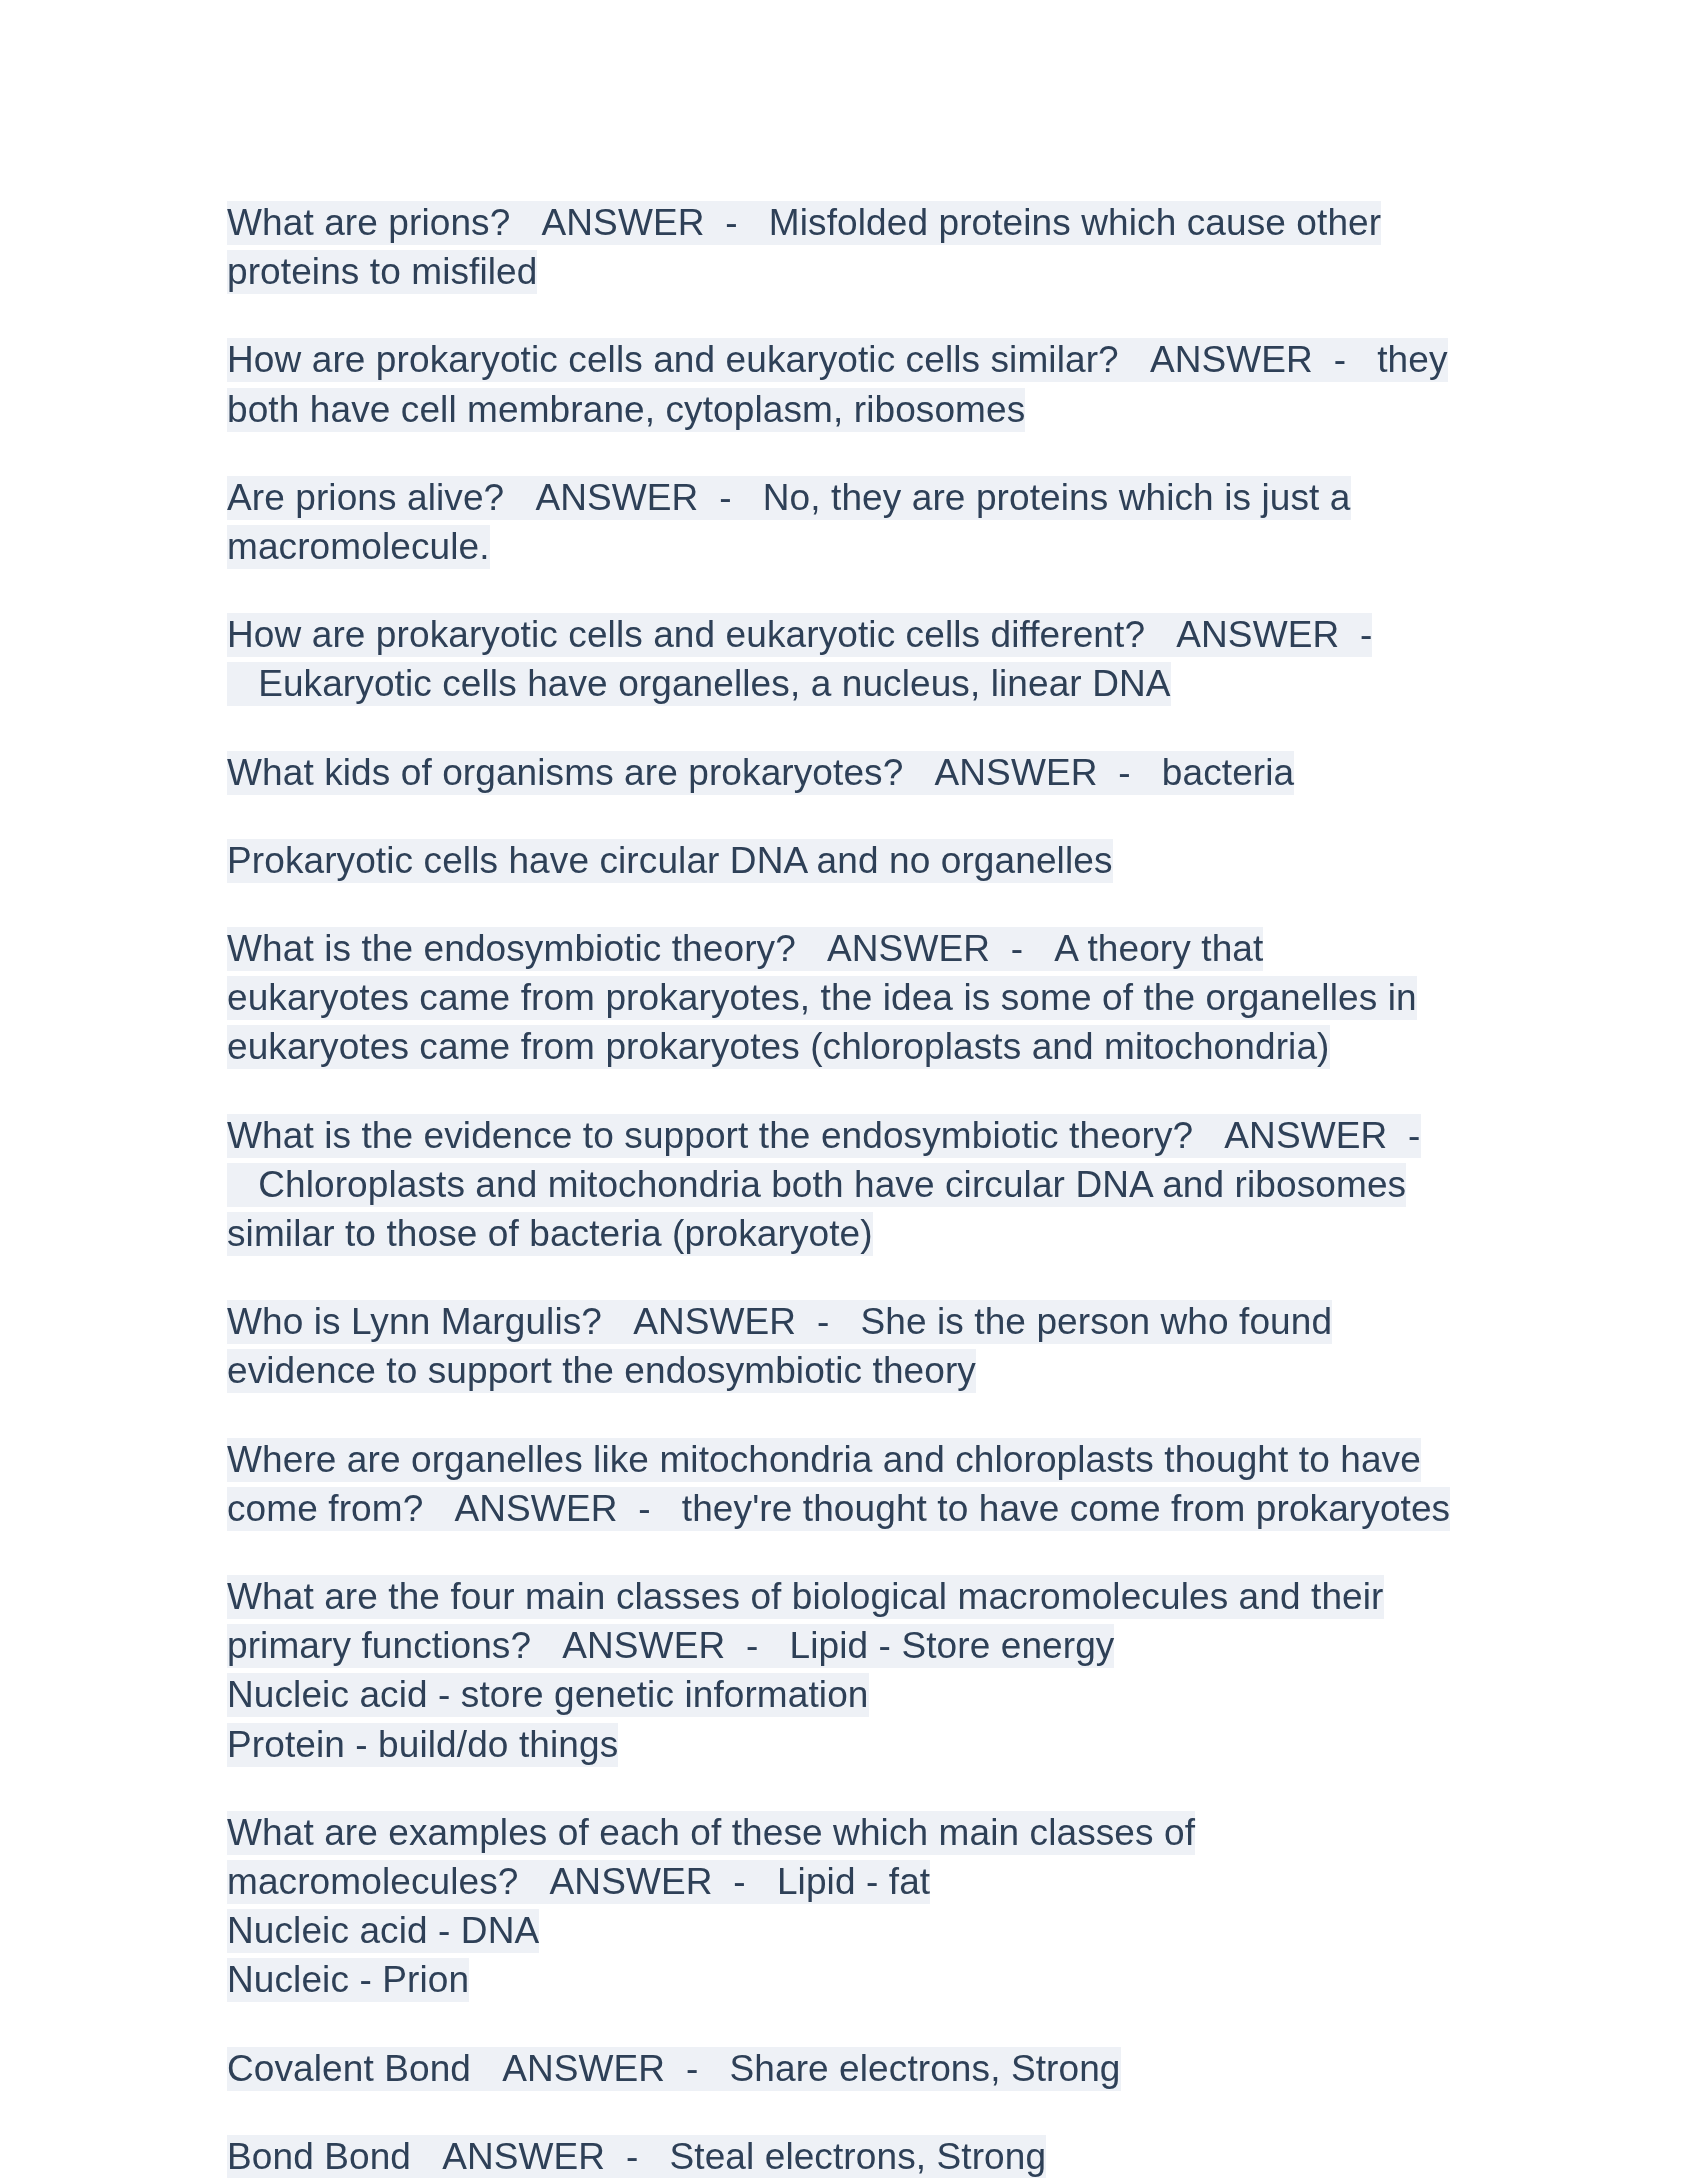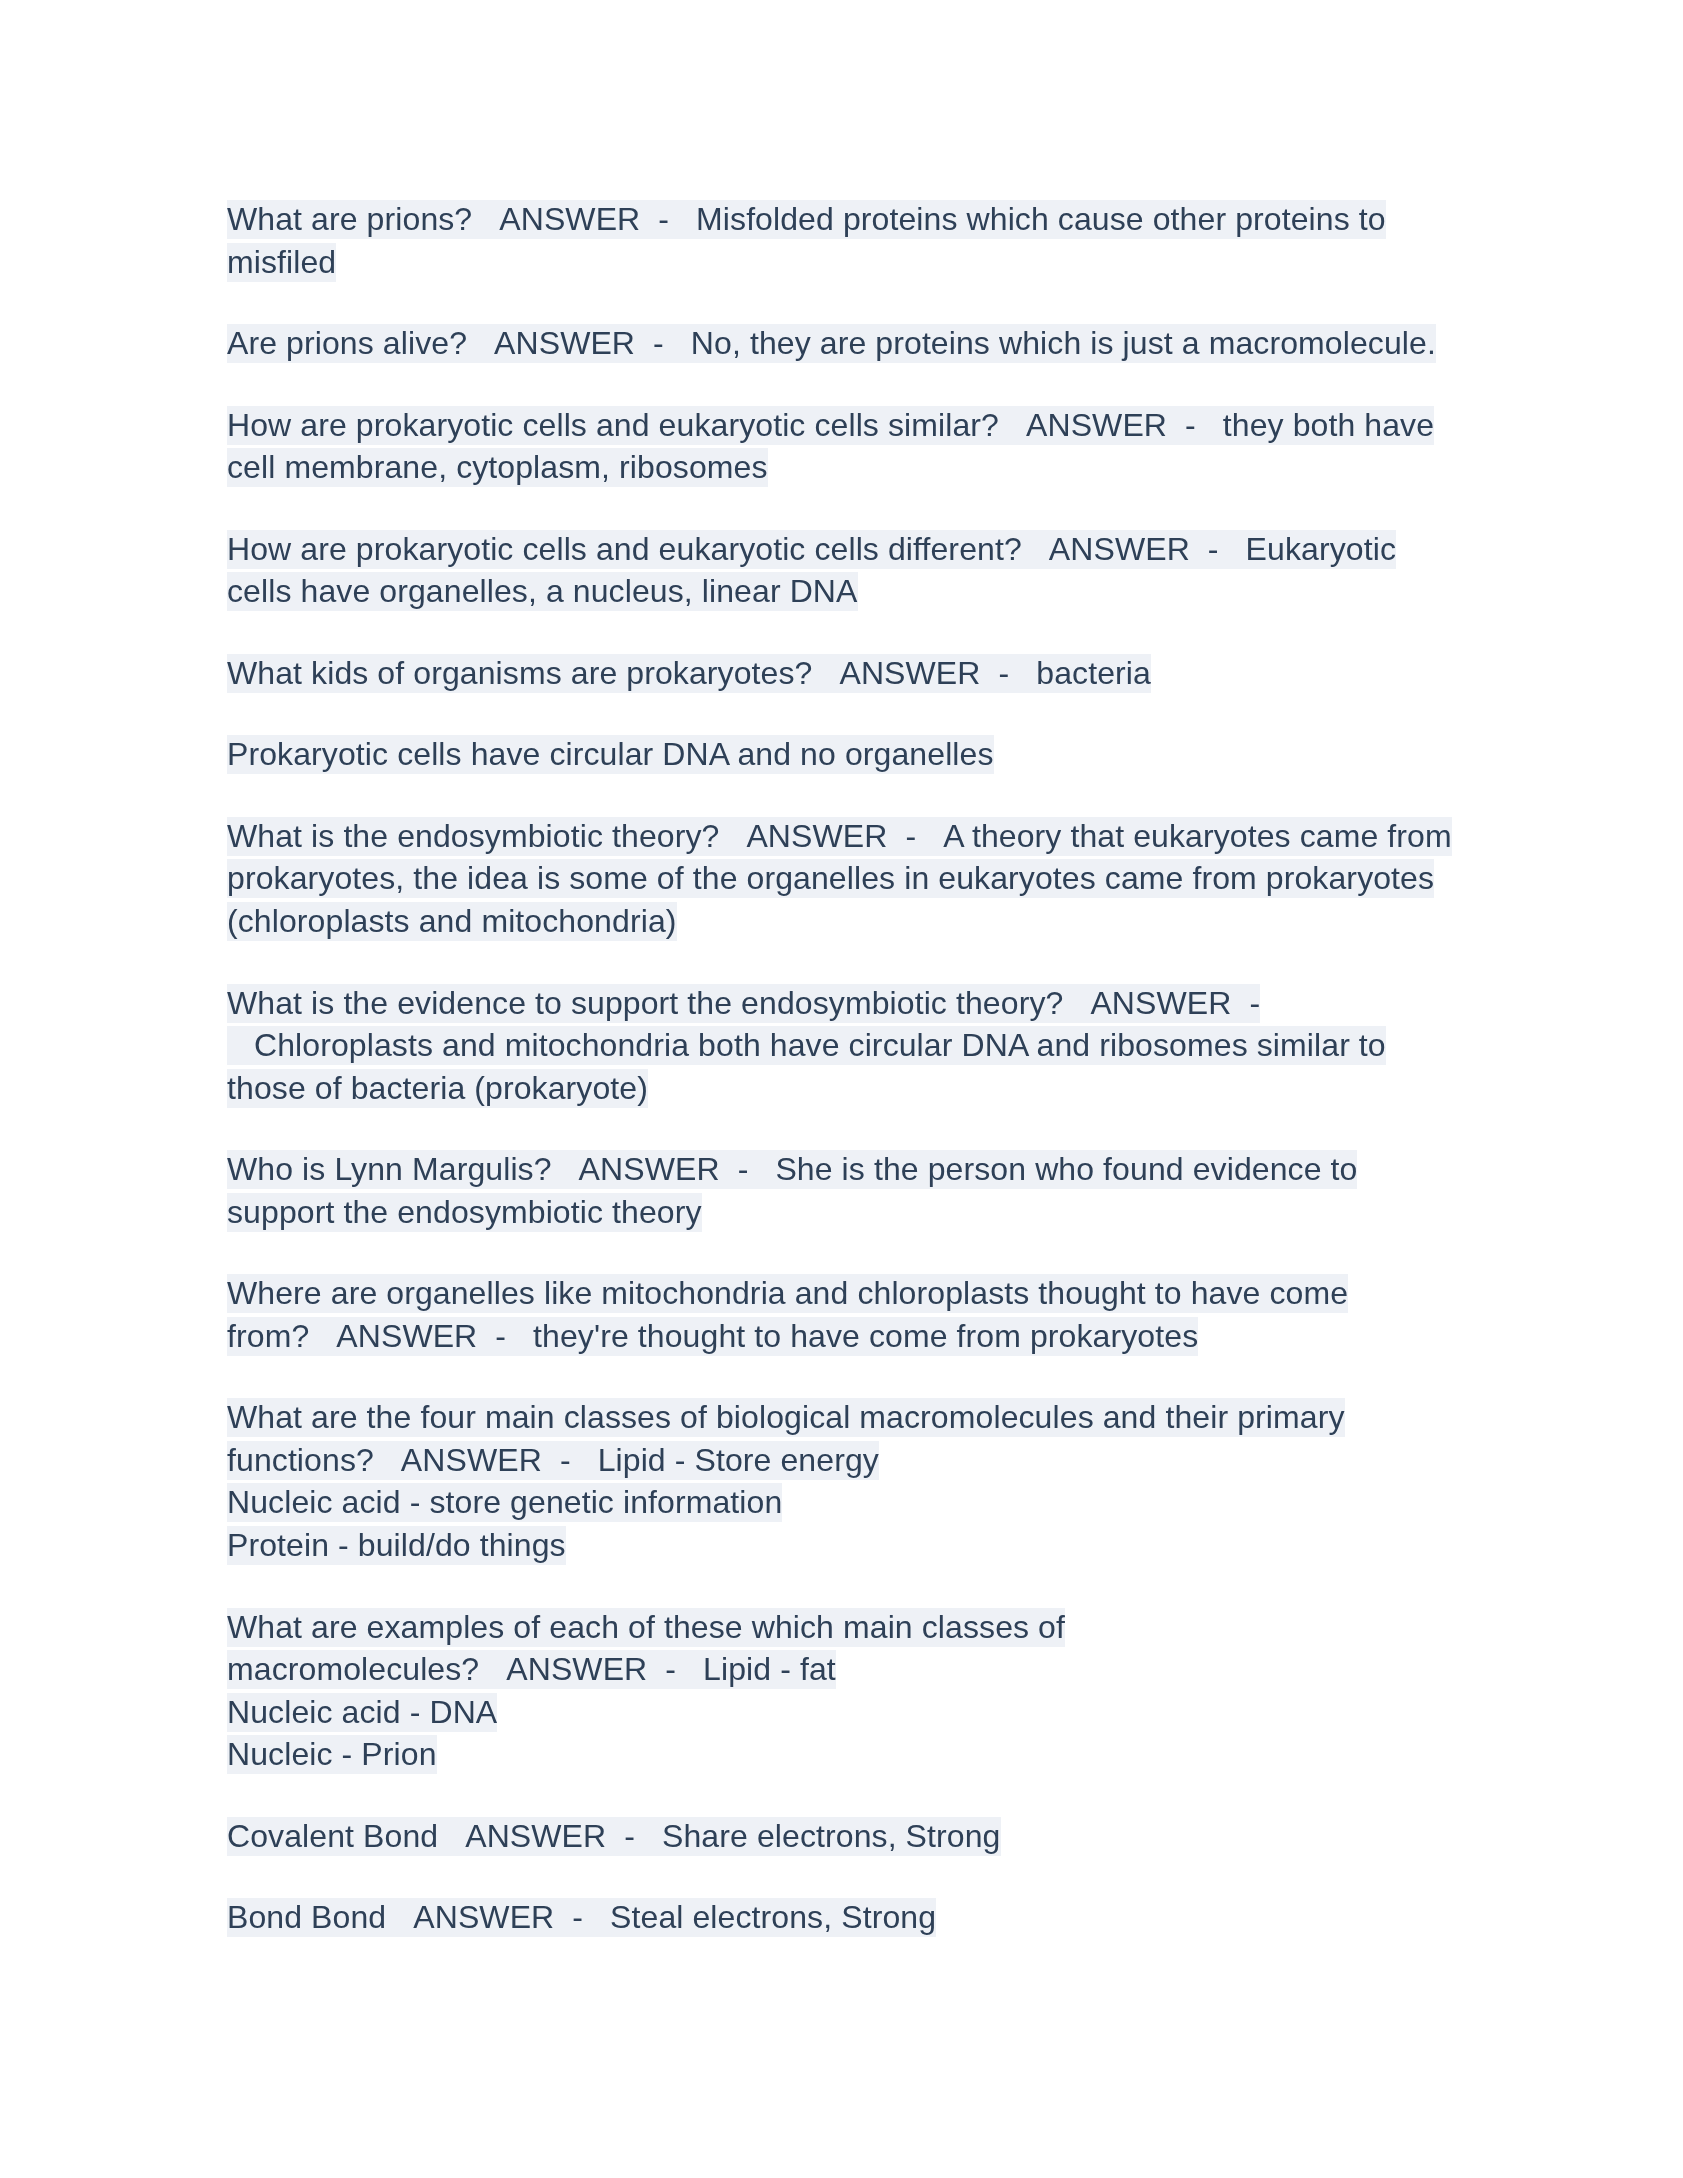--- a/index.html
+++ b/index.html
@@ -19,21 +19,21 @@
     height: 2178px;
     background: #ffffff;
     box-sizing: border-box;
     padding: 198px 228px 0 196px;
   }
   .qa-list {
     display: block;
   }
   .qa-block {
     margin: 0 0 39px 0;
-    font-size: 32px;
+    font-size: 37px;
     line-height: 1.33;
     color: #2e4057;
     letter-spacing: 0.1px;
     padding-left: 31px;
   }
   .qa-block .run {
     background: #eef1f6;
     box-decoration-break: clone;
     -webkit-box-decoration-break: clone;
     padding: 1px 0 2px 0;
@@ -47,24 +47,24 @@
 </style>
 </head>
 <body>
 
 <div class="page">
   <div class="qa-list" id="qa-list">
       <div class="qa-block">
         <div class="line"><span class="run"><span>What are prions?</span><span class="sep">&nbsp;&nbsp;&nbsp;</span><span>ANSWER</span><span class="sep">&nbsp;&nbsp;</span><span>-</span><span class="sep">&nbsp;&nbsp;&nbsp;</span><span>Misfolded proteins which cause other proteins to misfiled</span></span></div>
       </div>
       <div class="qa-block">
-        <div class="line"><span class="run"><span>Are prions alive?</span><span class="sep">&nbsp;&nbsp;&nbsp;</span><span>ANSWER</span><span class="sep">&nbsp;&nbsp;</span><span>-</span><span class="sep">&nbsp;&nbsp;&nbsp;</span><span>No, they are proteins which is just a macromolecule.</span></span></div>
+        <div class="line"><span class="run"><span>How are prokaryotic cells and eukaryotic cells similar?</span><span class="sep">&nbsp;&nbsp;&nbsp;</span><span>ANSWER</span><span class="sep">&nbsp;&nbsp;</span><span>-</span><span class="sep">&nbsp;&nbsp;&nbsp;</span><span>they both have cell membrane, cytoplasm, ribosomes</span></span></div>
       </div>
       <div class="qa-block">
-        <div class="line"><span class="run"><span>How are prokaryotic cells and eukaryotic cells similar?</span><span class="sep">&nbsp;&nbsp;&nbsp;</span><span>ANSWER</span><span class="sep">&nbsp;&nbsp;</span><span>-</span><span class="sep">&nbsp;&nbsp;&nbsp;</span><span>they both have cell membrane, cytoplasm, ribosomes</span></span></div>
+        <div class="line"><span class="run"><span>Are prions alive?</span><span class="sep">&nbsp;&nbsp;&nbsp;</span><span>ANSWER</span><span class="sep">&nbsp;&nbsp;</span><span>-</span><span class="sep">&nbsp;&nbsp;&nbsp;</span><span>No, they are proteins which is just a macromolecule.</span></span></div>
       </div>
       <div class="qa-block">
         <div class="line"><span class="run"><span>How are prokaryotic cells and eukaryotic cells different?</span><span class="sep">&nbsp;&nbsp;&nbsp;</span><span>ANSWER</span><span class="sep">&nbsp;&nbsp;</span><span>-</span><span class="sep">&nbsp;&nbsp;&nbsp;</span><span>Eukaryotic cells have organelles, a nucleus, linear DNA</span></span></div>
       </div>
       <div class="qa-block">
         <div class="line"><span class="run"><span>What kids of organisms are prokaryotes?</span><span class="sep">&nbsp;&nbsp;&nbsp;</span><span>ANSWER</span><span class="sep">&nbsp;&nbsp;</span><span>-</span><span class="sep">&nbsp;&nbsp;&nbsp;</span><span>bacteria</span></span></div>
       </div>
       <div class="qa-block">
         <div class="line"><span class="run"><span>Prokaryotic cells have circular DNA and no organelles</span></span></div>
       </div>

